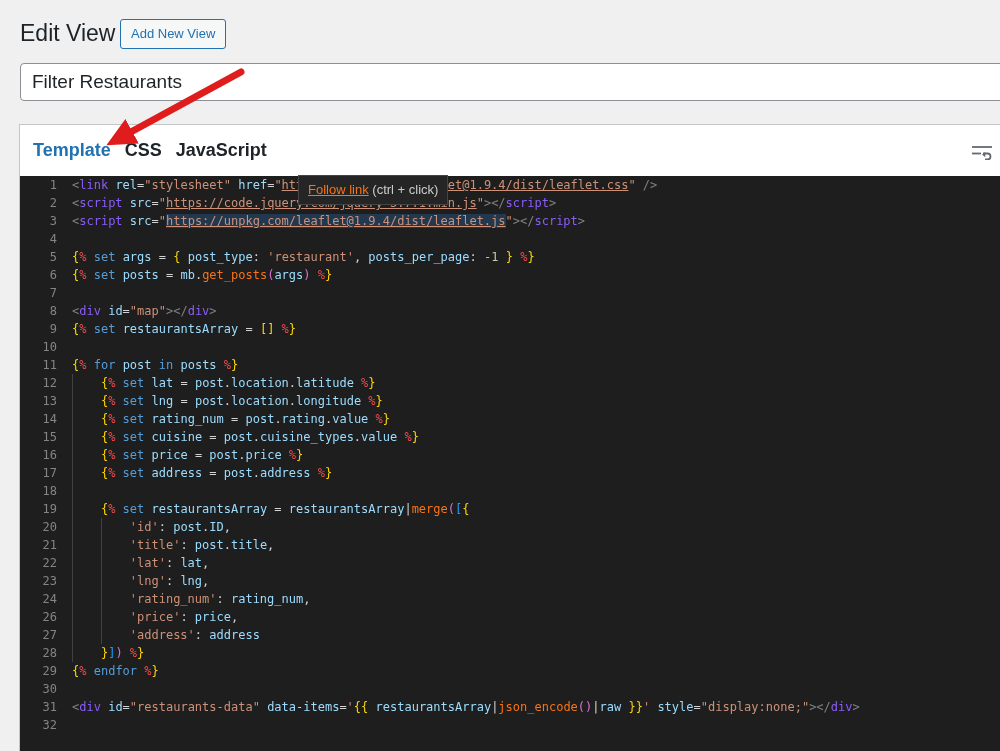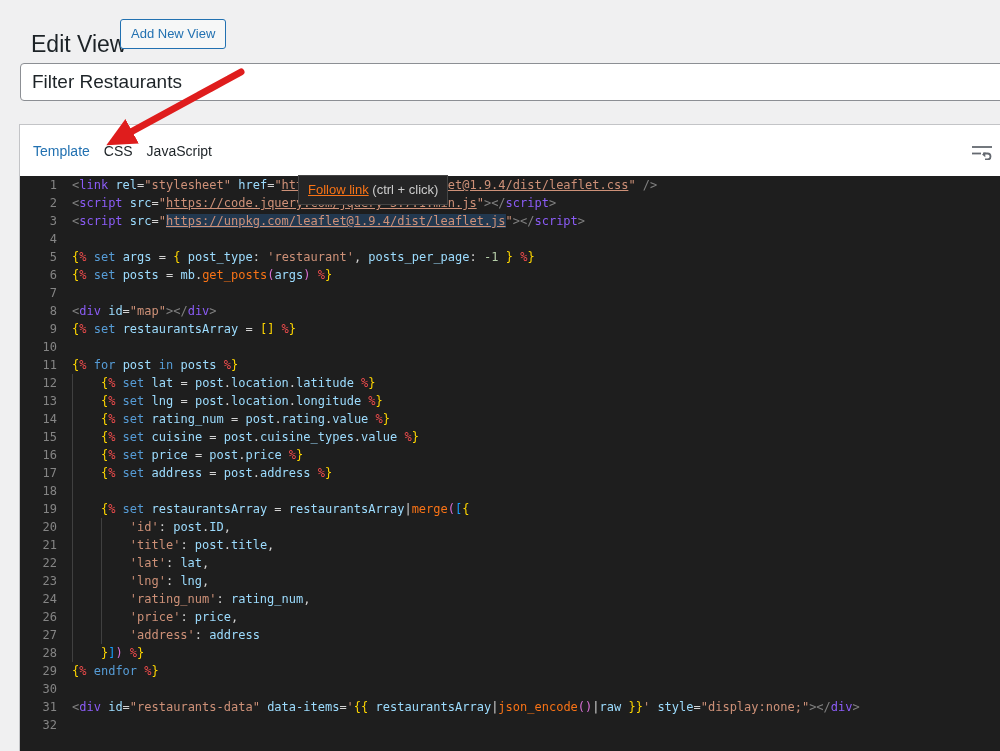--- a/index.html
+++ b/index.html
@@ -4,21 +4,21 @@
 <style>
   html,body{margin:0;padding:0;}
   body{
     width:1000px;height:751px;position:relative;overflow:hidden;
     background:#f0f0f1;
     font-family:"Liberation Sans",sans-serif;
     -webkit-font-smoothing:antialiased;
   }
   
   .page-heading{
-    position:absolute;left:20px;top:18px;margin:11px;
+    position:absolute;left:20px;top:18px;margin:0;
     font-size:23px;font-weight:400;color:#1d2327;line-height:30px;
   }
   .add-new-btn{
     position:absolute;left:120px;top:19px;height:30px;
     background:#f6f7f7;border:1px solid #2271b1;border-radius:3px;
     color:#2271b1;font-size:13px;line-height:28px;padding:0 10px;
     font-family:"Liberation Sans",sans-serif;cursor:pointer;box-sizing:border-box;
   }
   .title-input{
     position:absolute;left:20px;top:63px;width:985px;height:38px;box-sizing:border-box;
@@ -28,21 +28,21 @@
   }
   
   .postbox{
     position:absolute;left:20px;top:125px;width:980px;bottom:0;
     background:#fff;box-shadow:0 0 0 1px #c3c4c7;
   }
   .tabbar{
     position:absolute;left:0;top:0;right:0;height:51px;background:#fff;
     display:flex;align-items:center;gap:14px;padding-left:13px;box-sizing:border-box;
   }
-  .tab{font-size:14px;font-weight:400;color:#1d2327;cursor:pointer;}
+  .tab{font-size:18px;font-weight:700;color:#1d2327;cursor:pointer;}
   .tab.active{color:#2271b1;}
   .wrap-btn{position:absolute;right:6px;top:17px;width:24px;height:18px;cursor:pointer;}
   
   .editor{
     position:absolute;left:0;top:51px;right:0;bottom:0;background:#1e1e1e;overflow:hidden;
     font-family:"DejaVu Sans Mono",monospace;font-size:12px;color:#d4d4d4;
   }
   .cl{display:flex;height:18px;line-height:18px;white-space:pre;}
   .ln{flex:0 0 37px;width:37px;text-align:right;color:#858585;user-select:none;}
   .lc{position:relative;padding-left:15px;}

